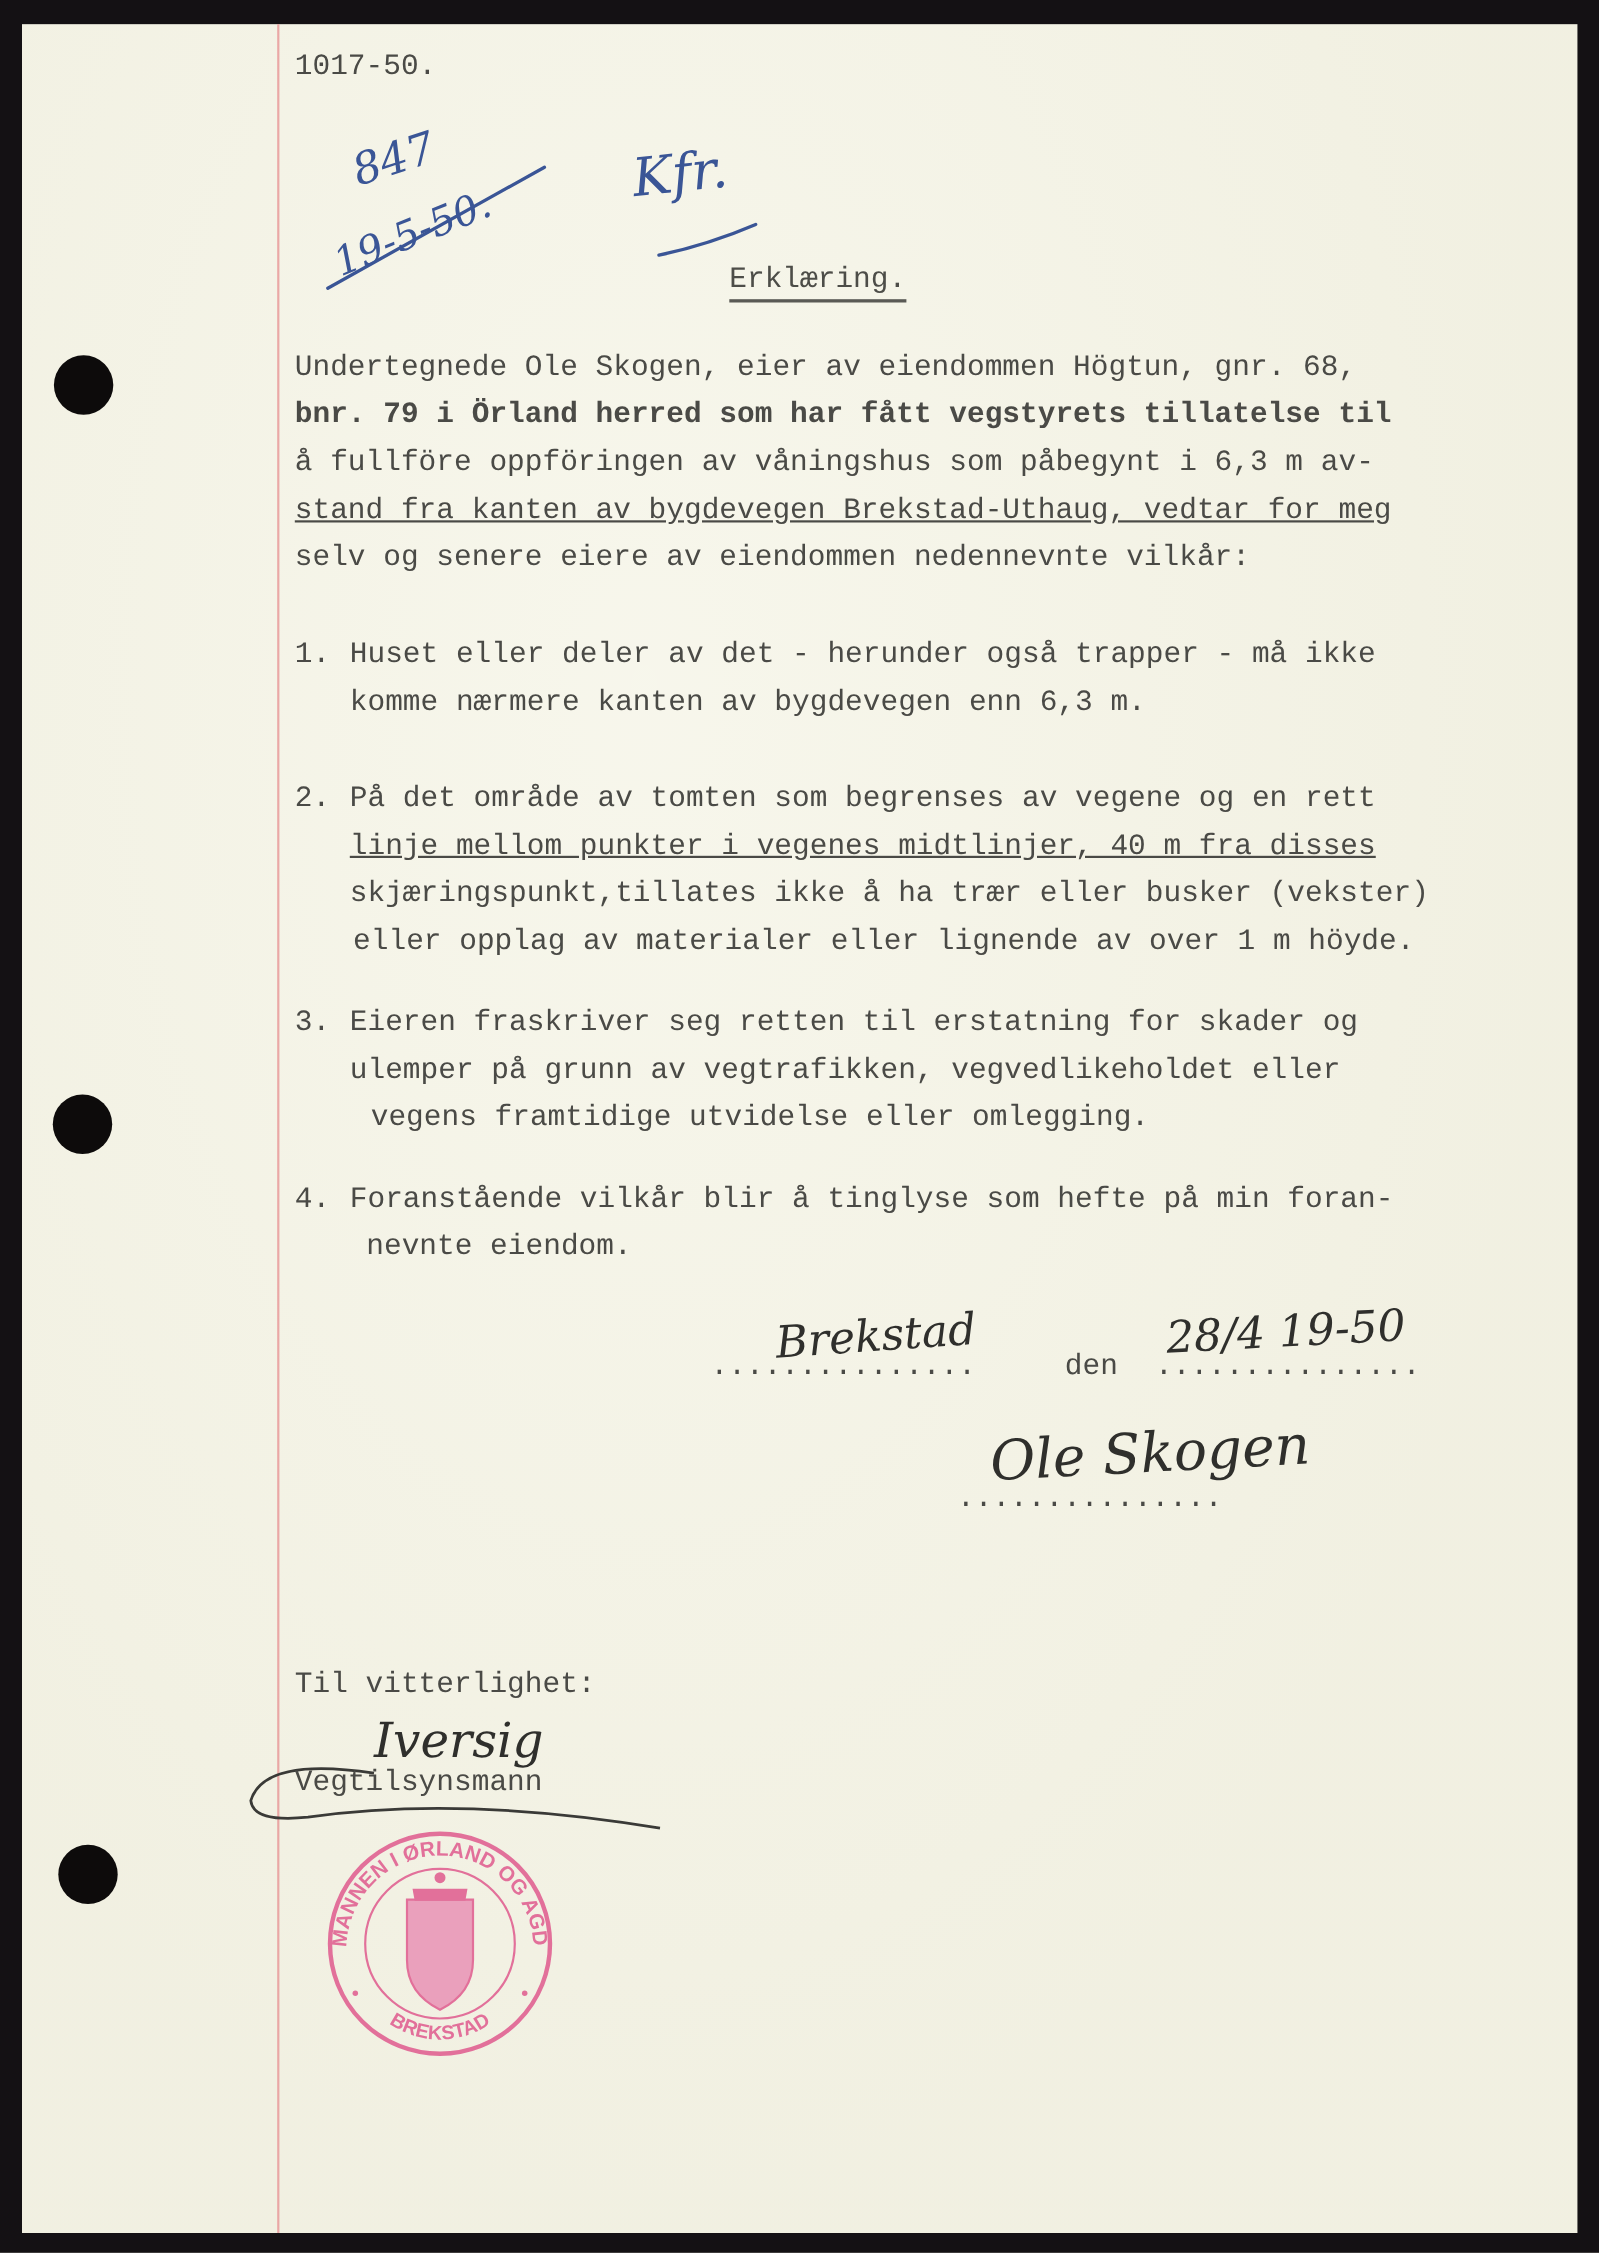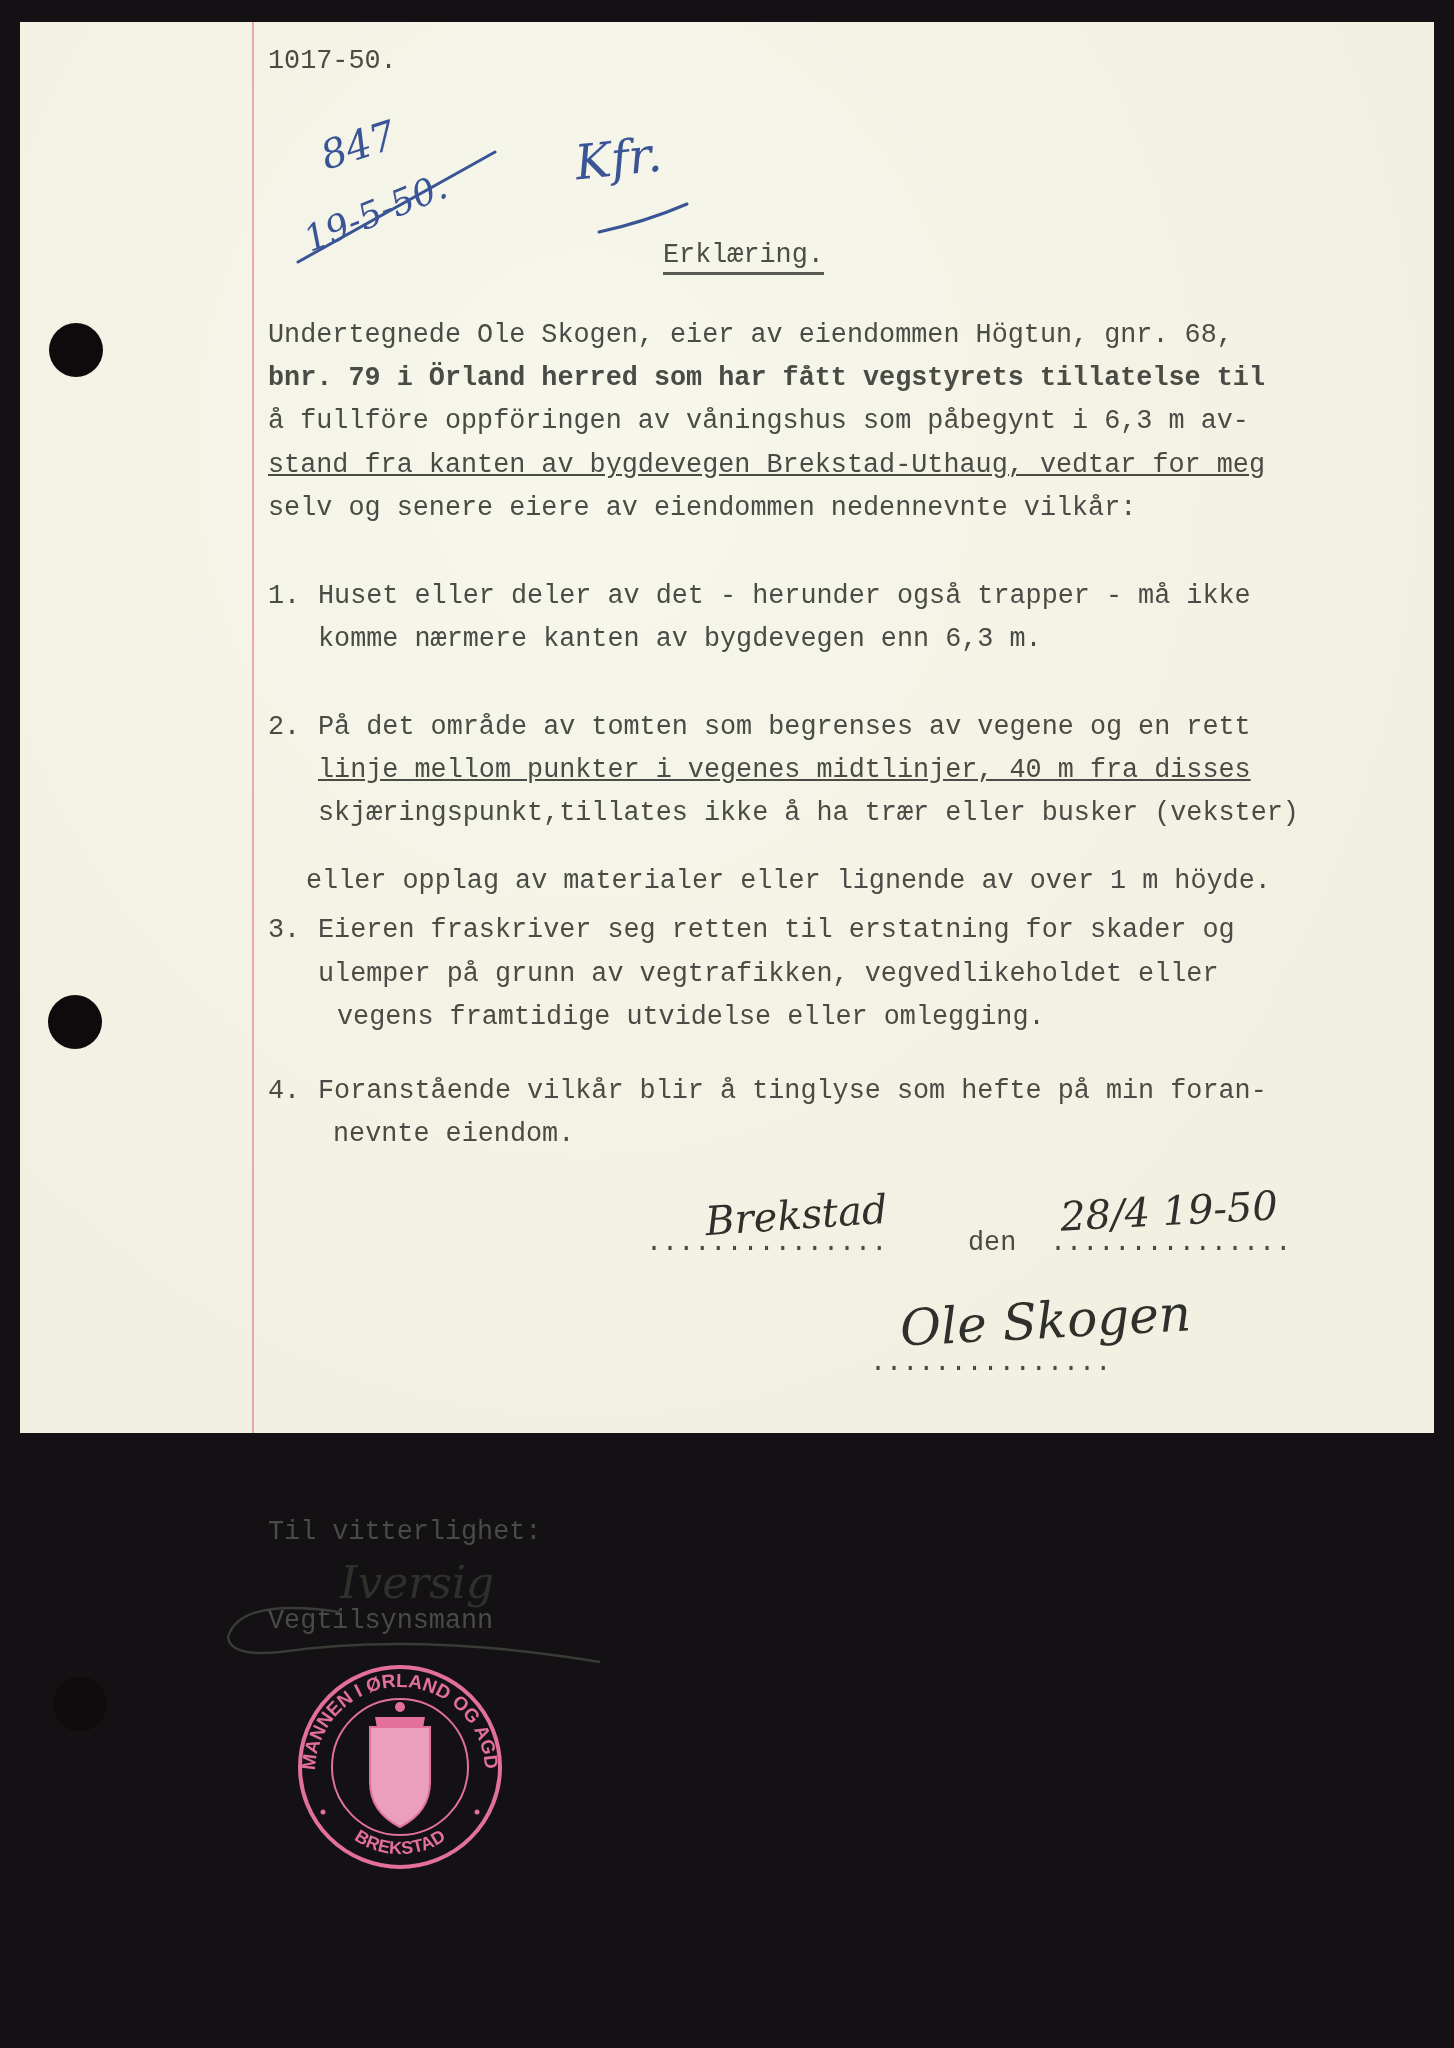--- a/index.html
+++ b/index.html
@@ -5,21 +5,21 @@
     html, body { margin: 0; padding: 0; }
     body {
       width: 1454px; height: 2048px;
       background: #141114;
       position: relative; overflow: hidden;
       font-family: "Liberation Mono", "DejaVu Sans Mono", monospace;
     }
     .page {
       position: absolute;
       left: 20px; top: 22px;
-      width: 1414px; height: 1411px;
+      width: 1414px; height: 2008px;
       background: #F3F2E4;
       background-image: radial-gradient(ellipse at 40% 30%, rgba(255,255,250,0.35), rgba(230,228,210,0.15) 70%);
     }
     .margin-line {
       position: absolute; left: 232px; top: 0; bottom: 0;
       width: 2px; background: #E89A9A; opacity: .85;
     }
     .hole {
       position: absolute; width: 54px; height: 54px; border-radius: 50%;
       background: #0d0b0b;
@@ -88,21 +88,21 @@
     <div class="typed" style="left:248px; top:553px;">1.</div>
     <div class="typed" style="left:298px; top:553px;">Huset eller deler av det - herunder også trapper - må ikke</div>
     <div class="typed" style="left:298px; top:596px;">komme nærmere kanten av bygdevegen enn 6,3 m.</div>
   </div>
 
   <div>
     <div class="typed" style="left:248px; top:684px;">2.</div>
     <div class="typed" style="left:298px; top:684px;">På det område av tomten som begrenses av vegene og en rett</div>
     <div class="typed" style="left:298px; top:727px;text-decoration:underline;">linje mellom punkter i vegenes midtlinjer, 40 m fra disses</div>
     <div class="typed" style="left:298px; top:770px;">skjæringspunkt,tillates ikke å ha trær eller busker (vekster)</div>
-    <div class="typed" style="left:286px; top:814px;margin-top:24px;">eller opplag av materialer eller lignende av over 1 m höyde.</div>
+    <div class="typed" style="left:301px; top:814px;">eller opplag av materialer eller lignende av over 1 m höyde.</div>
   </div>
 
   <div>
     <div class="typed" style="left:248px; top:887px;">3.</div>
     <div class="typed" style="left:298px; top:887px;">Eieren fraskriver seg retten til erstatning for skader og</div>
     <div class="typed" style="left:298px; top:931px;">ulemper på grunn av vegtrafikken, vegvedlikeholdet eller</div>
     <div class="typed" style="left:298px; top:974px;margin-left:19px;">vegens framtidige utvidelse eller omlegging.</div>
   </div>
 
   <div>

